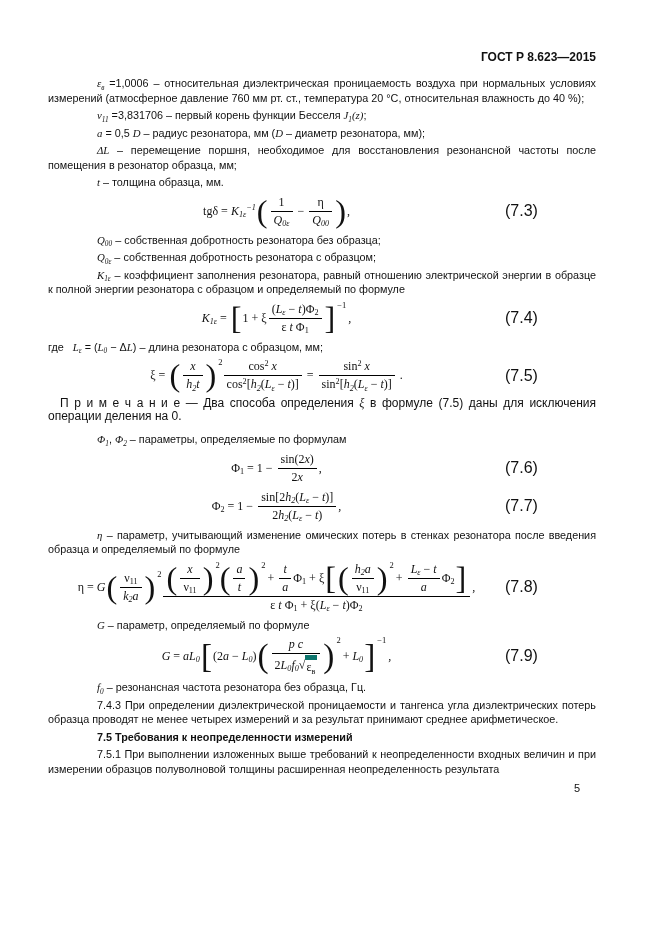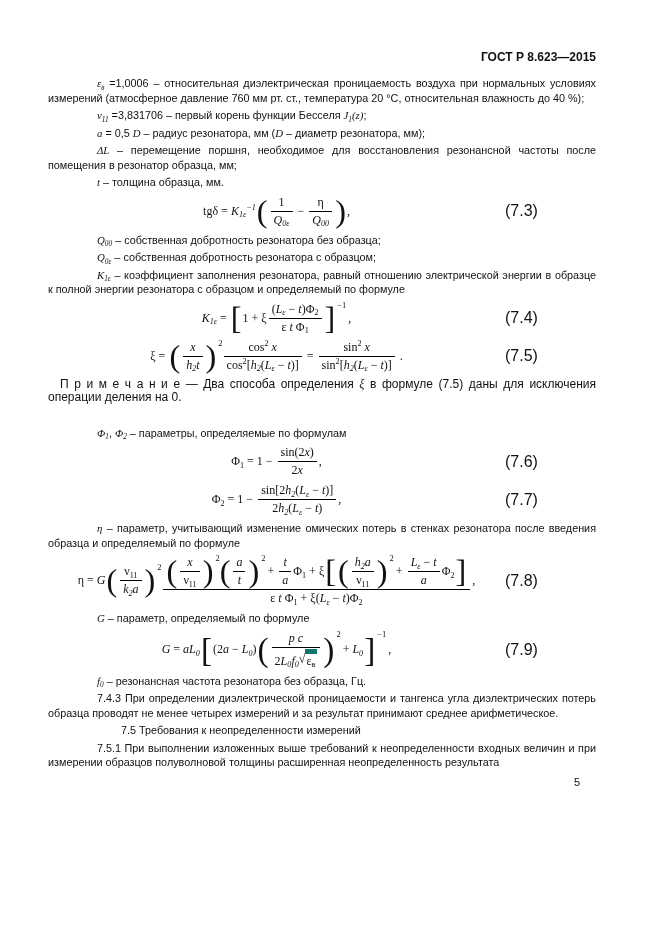--- a/index.html
+++ b/index.html
@@ -21,21 +21,21 @@
   }
   .para{
     font-size:10.8px;
     line-height:14.5px;
     margin:3px 0;
     text-align:justify;
     text-indent:49px;
   }
   .noindent{text-indent:0;}
   .note{font-size:12px;line-height:13px;text-indent:12px;}
-  .b{font-weight:normal;margin-left:24px;}
+  .b{font-weight:bold;}
   .sym{font-family:"Liberation Serif",serif;font-style:italic;}
   sub,sup{font-size:68%;line-height:0;}
   sub{vertical-align:baseline;position:relative;top:0.35em;}
   sup{vertical-align:baseline;position:relative;top:-0.5em;}
   
   .eqrow{display:flex;align-items:center;margin:5px 0;}
   .f{
     flex:1;display:flex;justify-content:center;align-items:center;
     font-family:"Liberation Serif",serif;font-size:12px;font-style:normal;
   }
@@ -44,21 +44,21 @@
   .eqno{
     flex:0 0 72px;text-align:left;padding-right:19px;
     font-size:16px;font-family:Liberation Sans, sans-serif;
   }
   .frac{
     display:inline-flex;flex-direction:column;align-items:stretch;
     vertical-align:middle;margin:0 2px;text-align:center;
   }
   .fnum,.fden{display:inline-flex;align-items:center;justify-content:center;padding:0 3px;}
   .fnum{border-bottom:1px solid #000;padding-bottom:1px;}
-  .fden{padding-top:1px;align-items:flex-end;}
+  .fden{padding-top:1px;}
   .fence{display:inline-flex;align-items:center;}
   .finner{display:inline-flex;align-items:center;}
   .fd{line-height:1;font-family:"Liberation Serif",serif;margin:0 1px;}
   .fsup{font-size:8.5px;align-self:flex-start;position:relative;top:-2px;left:1px;}
   .sqrt{display:inline-flex;align-items:center;}
   .rad{line-height:1;}
   .sqin{border-top:5px solid #0f766e;padding:0 2px 0 1px;display:inline-flex;align-items:center;}
   .pageno{margin-top:6px;padding-right:16px;text-align:right;font-size:11px;}
 </style>
 </head>
@@ -92,35 +92,36 @@
   <div class="eqrow">
     <div class="f">
         <span class="it">K<sub>1ε</sub></span>
         <span> = </span>
         <span class="fence"><span class="fd" style="font-size: 32.34px;">[</span><span class="finner"><span>1 + ξ</span><span class="frac"><span class="fnum"><span>(</span><span class="it">L<sub>ε</sub></span><span> − </span><span class="it">t</span><span>)</span><span>Φ<sub>2</sub></span></span><span class="fden"><span>ε </span><span class="it">t</span><span> Φ<sub>1</sub></span></span></span></span><span class="fd" style="font-size: 32.34px;">]</span><span class="fsup">−1</span></span>
         <span> ,</span>
       </div>
     <div class="eqno">(7.4)</div>
   </div>
 
+  <p class="para noindent"><span class="">где&nbsp;&nbsp;&nbsp;</span><span class="sym">L<sub>ε</sub></span><span class=""> = (</span><span class="sym">L<sub>0</sub></span><span class=""> − Δ</span><span class="sym">L</span><span class="">) – длина резонатора с образцом, мм;</span></p>
 
   <div class="eqrow">
     <div class="f">
         <span>ξ = </span>
         <span class="fence"><span class="fd" style="font-size: 32.34px;">(</span><span class="finner"><span class="frac"><span class="fnum"><span class="it">x</span></span><span class="fden"><span class="it">h<sub>2</sub></span><span class="it">t</span></span></span></span><span class="fd" style="font-size: 32.34px;">)</span><span class="fsup">2</span></span>
         <span class="frac"><span class="fnum"><span>cos<sup>2</sup></span><span> </span><span class="it">x</span></span><span class="fden"><span>cos<sup>2</sup></span><span>[</span><span class="it">h<sub>2</sub></span><span>(</span><span class="it">L<sub>ε</sub></span><span> − </span><span class="it">t</span><span>)]</span></span></span>
         <span> = </span>
         <span class="frac"><span class="fnum"><span>sin<sup>2</sup></span><span> </span><span class="it">x</span></span><span class="fden"><span>sin<sup>2</sup></span><span>[</span><span class="it">h<sub>2</sub></span><span>(</span><span class="it">L<sub>ε</sub></span><span> − </span><span class="it">t</span><span>)]</span></span></span>
         <span> .</span>
       </div>
     <div class="eqno">(7.5)</div>
   </div>
 
   <p class="para note"><span class="">П р и м е ч а н и е — Два способа определения </span><span class="sym">ξ</span><span class=""> в формуле (7.5) даны для исключения операции деления на 0.</span></p>
-  <p class="para" style="margin-top:22px"><span class="sym">Φ<sub>1</sub></span><span class="">, </span><span class="sym">Φ<sub>2</sub></span><span class=""> – параметры, определяемые по формулам</span></p>
+  <p class="para" style="margin-top:9px"><span class="sym">Φ<sub>1</sub></span><span class="">, </span><span class="sym">Φ<sub>2</sub></span><span class=""> – параметры, определяемые по формулам</span></p>
 
   <div class="eqrow">
     <div class="f">
         <span>Φ<sub>1</sub></span>
         <span> = 1 − </span>
         <span class="frac"><span class="fnum"><span>sin(2</span><span class="it">x</span><span>)</span></span><span class="fden"><span>2</span><span class="it">x</span></span></span>
         <span>,</span>
       </div>
     <div class="eqno">(7.6)</div>
   </div>

